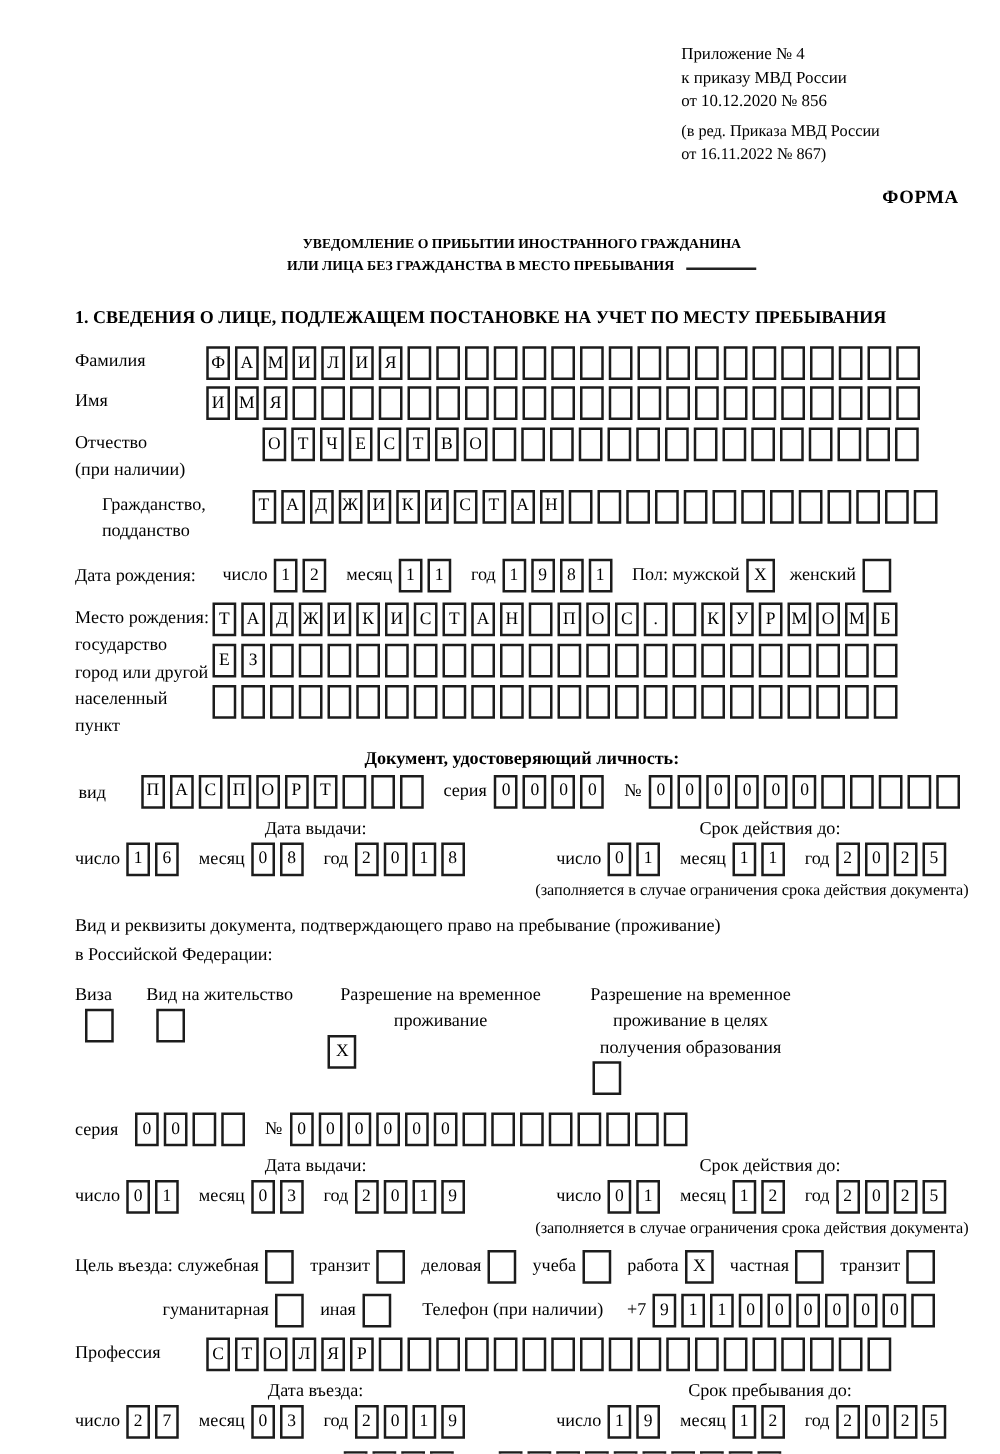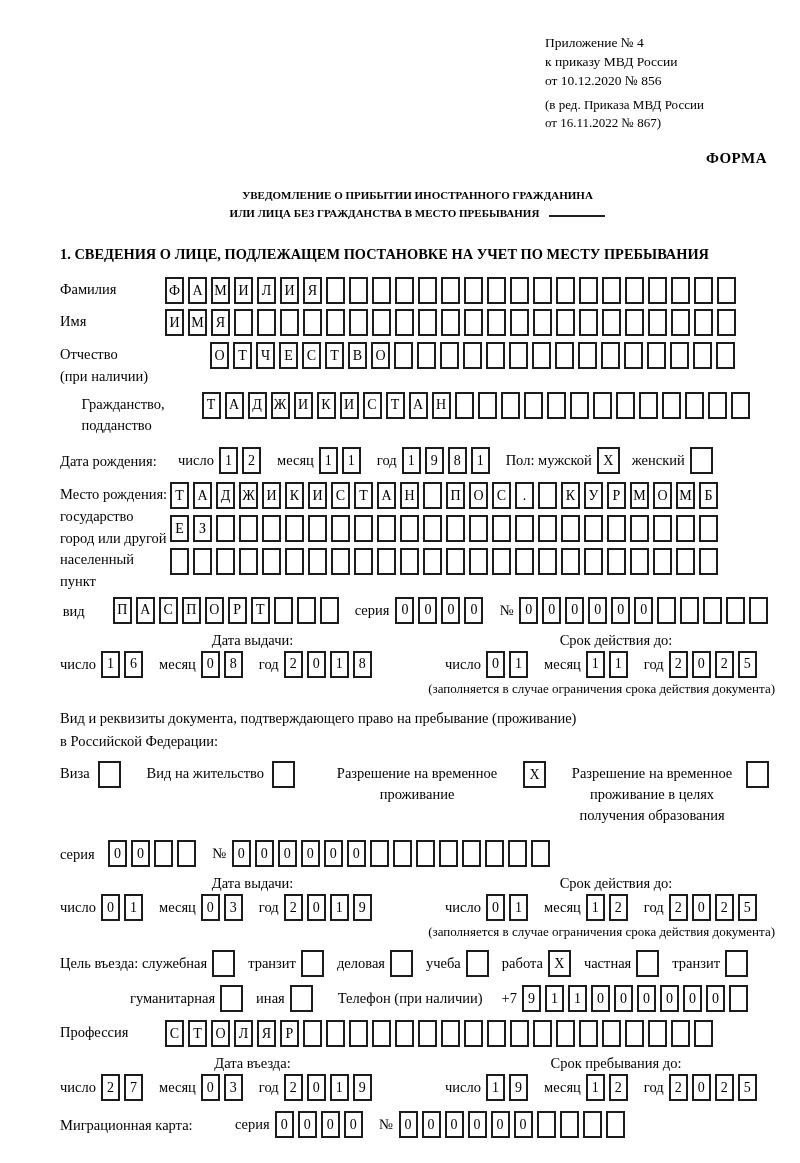--- a/index.html
+++ b/index.html
@@ -34,21 +34,21 @@
   .dh-right{flex:1;text-align:center;}
   .dates-row{display:flex;margin-top:2px;}
   .dhalf{display:flex;align-items:center;flex:none;width:385px;}
   .dhalf.right{width:auto;}
   .dlabel{margin-right:5px;}
   .dgap{margin-right:12px;}
   .dates-note{text-align:right;font-size:13px;margin-top:3px;}
 
   
   .rvp-row{display:flex;align-items:flex-start;margin-top:8px;}
-  .rvp-item{display:flex;align-items:flex-start;}
+  .rvp-item{display:flex;align-items:flex-start;flex-direction:column;}
   .rvp-label{line-height:1.45;padding-top:2px;}
   .rvp-center{text-align:center;white-space:pre-line;}
   .cbgap{margin-left:8px;}
 
   
   .purpose-row{display:flex;align-items:center;}
   .pitem{display:flex;align-items:center;margin-right:9px;}
   .pitem .plabel{margin-right:5px;white-space:nowrap;}
 
   .doc-heading{text-align:center;font-weight:bold;margin-top:6px;font-size:14.5px;}
@@ -311,20 +311,21 @@
           <span class="cell"></span>
           <span class="cell"></span>
           <span class="cell"></span>
           <span class="cell"></span>
           <span class="cell"></span>
           <span class="cell"></span>
         </div>
     </div>
   </div>
 
+  <div class="doc-heading">Документ, удостоверяющий личность:</div>
 
   <div class="frow aic mt4">
     <span class="flabel w55">вид</span>
     <span class="cells">
         <span class="cell">П</span>
         <span class="cell">А</span>
         <span class="cell">С</span>
         <span class="cell">П</span>
         <span class="cell">О</span>
         <span class="cell">Р</span>

